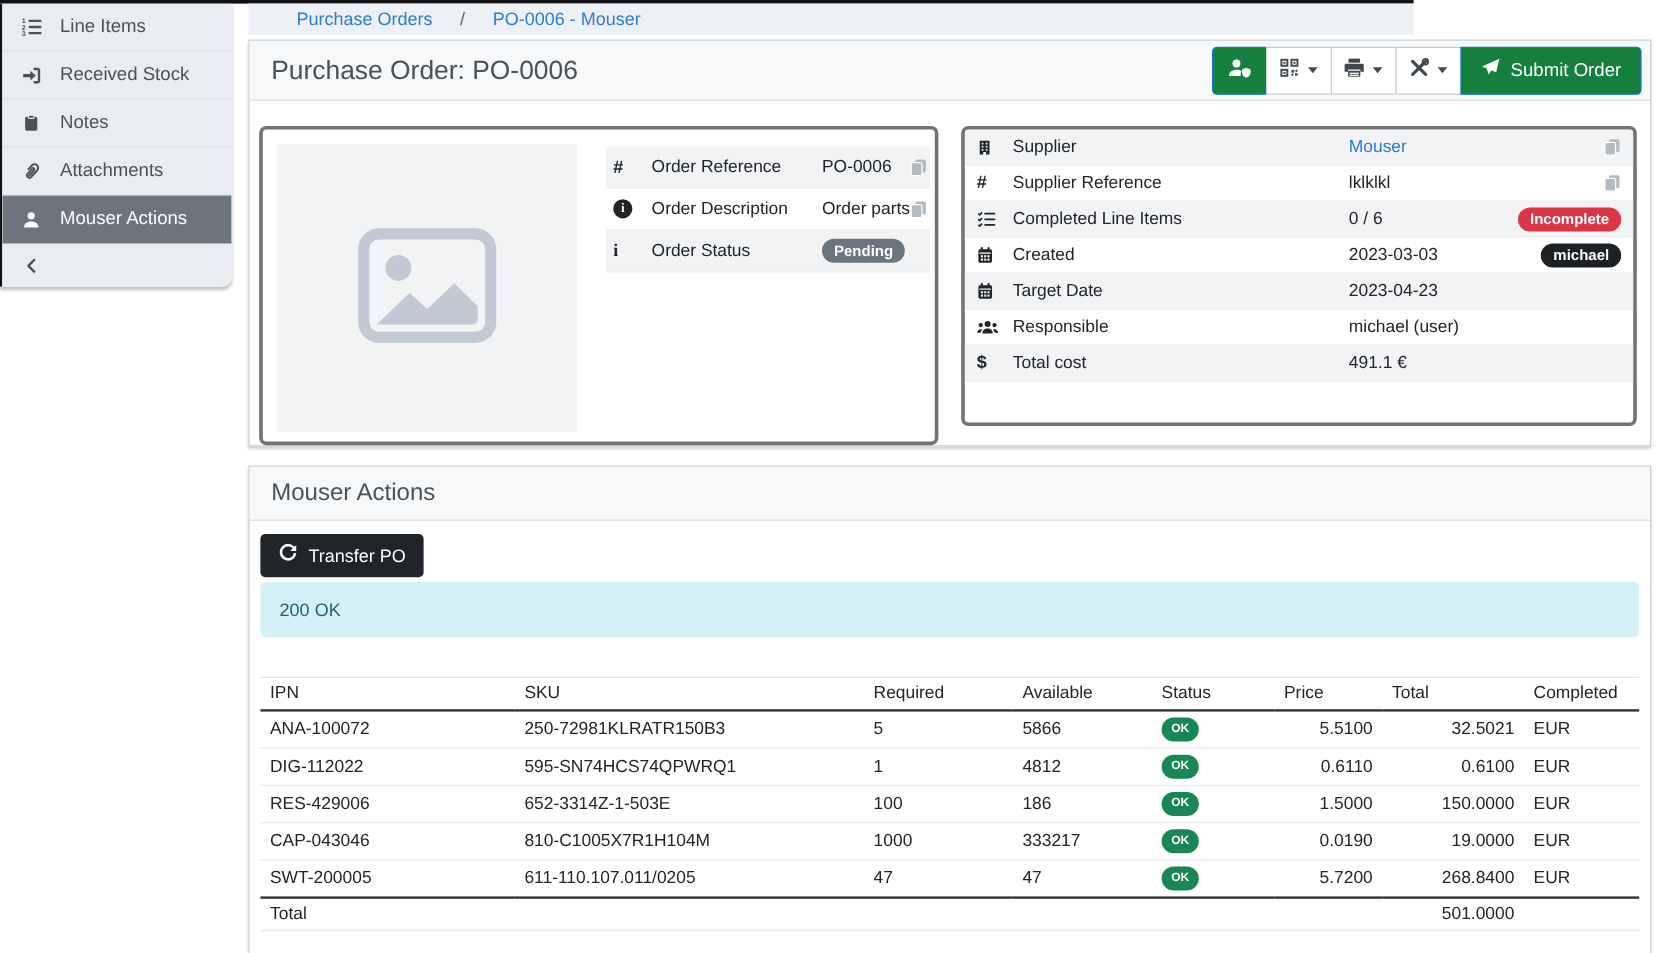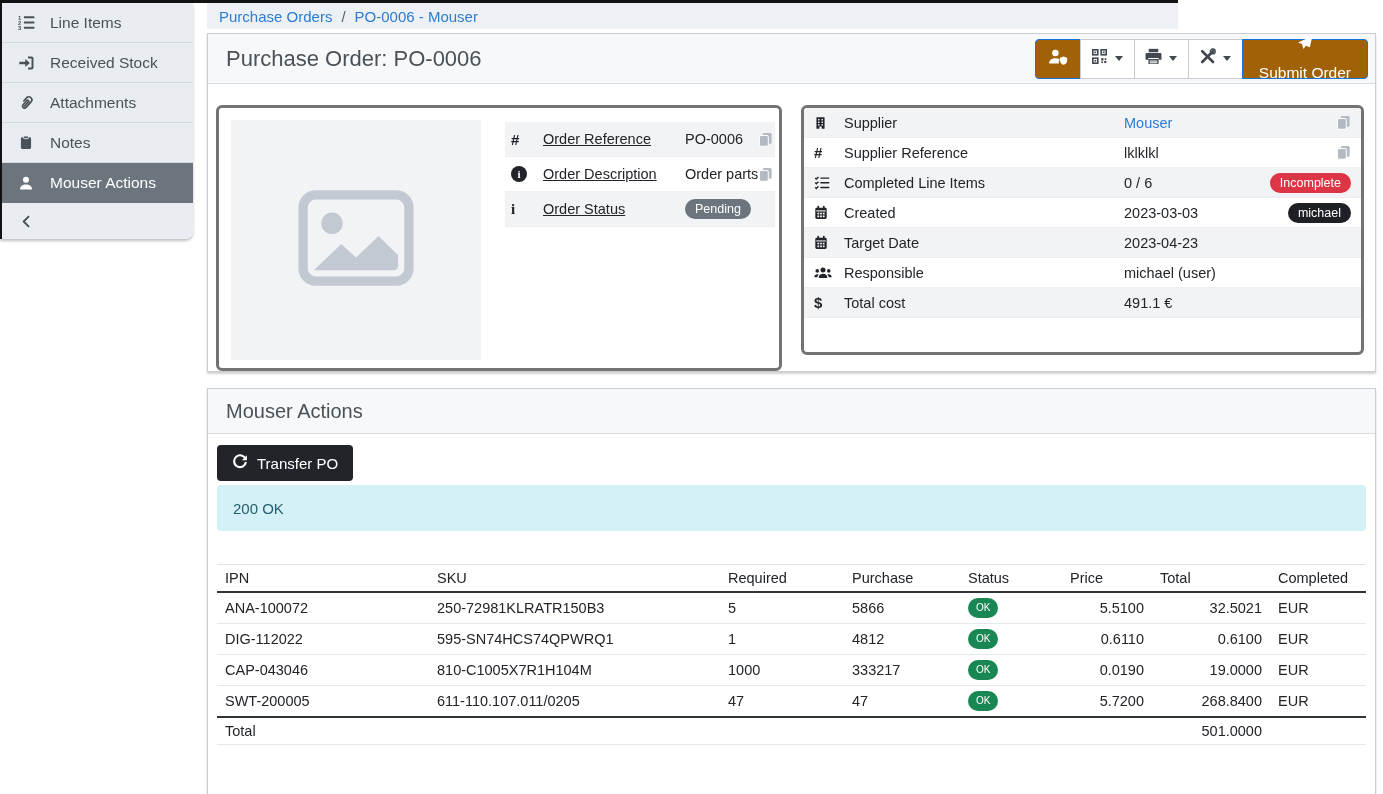--- a/index.html
+++ b/index.html
@@ -14,77 +14,77 @@
     border-radius:0 0 8px 0; overflow:hidden; box-shadow:0 2px 3px rgba(0,0,0,.25); }
   .side-item { height:40px; display:flex; align-items:center; background:#e9edf2;
     border-bottom:1px solid #d3d9df; color:#4a5158; cursor:pointer; font-size:15.5px; }
   .side-item:last-child { border-bottom:none; }
   .side-icon { width:48px; display:flex; justify-content:center; align-items:center; }
   .side-item.active { background:#6c757d; color:#fff; border-bottom-color:#6c757d; }
   .side-item.collapse-item { height:36px; }
 
   
   .breadcrumb-bar { position:absolute; left:207px; top:3px; right:0; height:26px; background:#edf1f6;
-    display:flex; align-items:center; padding-left:12px; font-size:15px; gap:9px; }
+    display:flex; align-items:center; padding-left:40px; font-size:15px; gap:23px; }
   .breadcrumb-bar a { color:#2b7cd3; text-decoration:none; cursor:pointer; }
   .breadcrumb-bar .sep { color:#55606a; }
 
   
   .panel { position:absolute; left:207px; width:1169px; background:#fff;
     border:1px solid #c9ced4; box-shadow:0 2px 2px rgba(0,0,0,.18); }
   .panel-po { top:33px; height:339px; }
   .panel-actions { top:388px; height:470px; }
   .panel-header { height:50px; background:#f6f8f9; border-bottom:1px solid #d8dde2;
     display:flex; align-items:center; padding:0 3px 0 18px; }
   .panel-header .ptitle { font-size:22px; font-weight:normal; color:#4a5157; }
   .panel-actions .panel-header { height:45px; }
   .panel-actions .panel-header .ptitle { font-size:20px; }
 
   
   .btn-row { margin-left:auto; display:flex; height:40px; margin-right:4px; }
   .btn { display:flex; align-items:center; justify-content:center; border:1px solid #c6ccd2;
     background:#fff; color:#41484f; cursor:pointer; font-size:15.5px; font-family:inherit; }
   .btn + .btn { margin-left:-1px; }
-  .btn-blue { background:#a16207; border-color:#1673dd; color:#fff;flex-direction:column; }
+  .btn-blue { background:#15803d; border-color:#1673dd; color:#fff; }
   .btn-admin { width:46px; border-radius:4px 0 0 4px; }
   .btn-icon { width:55px; gap:7px; }
   .btn-submit { padding:0 16px; gap:9px; border-radius:0 4px 4px 0; }
   .caret { width:0; height:0; border-left:4.5px solid transparent; border-right:4.5px solid transparent;
     border-top:5px solid currentColor; }
 
   
   .panel-body { padding:8px; display:flex; align-items:flex-start; gap:19px; }
   .card { border:3px solid #737373; border-radius:6px; background:#fff;margin-top:13px; }
   .card-order { width:566px; height:266px; display:flex; padding:12px; gap:24px; }
   .img-box { width:250px; height:240px; background:#f2f3f5; display:flex;
     align-items:center; justify-content:center; color:#c3c9d2; flex:none; }
   .order-details { flex:1; padding-top:2px; }
   .drow { display:flex; align-items:center; font-size:14.5px; border-bottom:1px solid #eceef1; }
   .drow.striped { background:#f1f3f5; }
   .card-order .drow { height:35px; padding:0 2px 0 6px; }
   .card-order .dicon { width:32px; }
-  .card-order .dlabel { width:142px;text-decoration:underline; }
+  .card-order .dlabel { width:142px; }
   .card-supplier { width:563px; overflow:hidden; }
   .card-supplier .drow { height:30px; padding:0 10px; }
   .card-supplier .dicon { width:30px; }
   .card-supplier .dlabel { width:280px; }
   .card-supplier .drow.empty { height:34px; border-bottom:none; }
   .dicon { display:flex; align-items:center; color:#212529; }
   .dvalue { white-space:nowrap; }
   .dend { margin-left:auto; display:flex; align-items:center; }
   a.val-link { color:#2b7cd3; text-decoration:none; cursor:pointer; }
   .glyph { font-weight:bold; font-size:15px; }
   .circle-i { width:16px; height:16px; border-radius:50%; background:#212529; color:#fff;
     font-size:11px; font-weight:bold; display:flex; align-items:center; justify-content:center;
     font-family:"Liberation Serif","DejaVu Serif",serif; }
   .copy-btn { color:#b3bac1; background:none; border:none; cursor:pointer; display:flex; padding:0; }
 
   
   .badge { display:inline-block; padding:2px 10px; border-radius:11px; font-size:12.5px;
-    font-weight:normal; color:#fff; line-height:16px; }
+    font-weight:bold; color:#fff; line-height:16px; }
   .badge-pending { background:#6c757d; }
   .badge-incomplete { background:#dc3545; }
   .badge-user { background:#1d2125; }
   .badge-ok { background:#198754; padding:2px 8px; font-size:10px; }
 
   
   .pbody { padding:11px 9px; }
   .btn-dark { display:inline-flex; align-items:center; gap:9px; background:#212529; color:#fff;
     border:none; border-radius:4px; height:36px; padding:0 15px; font-size:15px;
     cursor:pointer; font-family:inherit; }
@@ -128,36 +128,36 @@
             <g fill="currentColor">
               <path d="M0.8 6.7h6V3.9L11.4 8l-4.6 4.1V9.3h-6z"></path>
               <path d="M9.5 1.5H13c1.1 0 2 .9 2 2v9c0 1.1-.9 2-2 2H9.5v-2H13v-9H9.5z"></path>
             </g>
           </svg>
       </span>
       <span class="side-label">Received Stock</span>
     </div>
     <div class="side-item">
       <span class="side-icon">
+        <svg viewBox="0 0 16 16" width="14" height="15">
+            <rect x="2.2" y="2" width="11.6" height="13.4" rx="1.6" fill="currentColor"></rect>
+            <rect x="5.2" y="0.6" width="5.6" height="3" rx="1" fill="currentColor" stroke="#e9edf2" stroke-width="1.1"></rect>
+          </svg>
+      </span>
+      <span class="side-label">Notes</span>
+    </div>
+    <div class="side-item">
+      <span class="side-icon">
         <svg viewBox="0 0 16 16" width="16" height="16">
             <g transform="rotate(42 8 8)">
               <path fill="none" stroke="currentColor" stroke-width="1.7" stroke-linecap="round" d="M5 8V3.8a3 3 0 0 1 6 0v7.4a2 2 0 0 1-4 0V5.6a1 1 0 0 1 2 0v5.6"></path>
             </g>
           </svg>
       </span>
       <span class="side-label">Attachments</span>
-    </div>
-    <div class="side-item">
-      <span class="side-icon">
-        <svg viewBox="0 0 16 16" width="14" height="15">
-            <rect x="2.2" y="2" width="11.6" height="13.4" rx="1.6" fill="currentColor"></rect>
-            <rect x="5.2" y="0.6" width="5.6" height="3" rx="1" fill="currentColor" stroke="#e9edf2" stroke-width="1.1"></rect>
-          </svg>
-      </span>
-      <span class="side-label">Notes</span>
     </div>
     <div class="side-item active">
       <span class="side-icon">
         <svg viewBox="0 0 16 16" width="16" height="16">
             <g fill="currentColor">
               <circle cx="8" cy="4.8" r="3"></circle>
               <path d="M2 14.5c0-3.3 2.7-5 6-5s6 1.7 6 5z"></path>
             </g>
           </svg>
       </span>
@@ -465,21 +465,21 @@
           <col style="width:102px">
             <col style="width:90px">
             <col style="width:118px">
             <col>
         </colgroup>
         <thead>
           <tr>
             <th>IPN</th>
             <th>SKU</th>
             <th>Required</th>
-            <th>Purchase</th>
+            <th>Available</th>
             <th>Status</th>
             <th class="num">Price</th>
             <th class="num">Total</th>
             <th>Completed</th>
           </tr>
         </thead>
         <tbody>
           <tr>
             <td>ANA-100072</td>
             <td>250-72981KLRATR150B3</td>
@@ -494,20 +494,30 @@
             <td>DIG-112022</td>
             <td>595-SN74HCS74QPWRQ1</td>
             <td>1</td>
             <td>4812</td>
             <td><span class="badge badge-ok">OK</span></td>
             <td class="num">0.6110</td>
             <td class="num">0.6100</td>
             <td>EUR</td>
           </tr>
           <tr>
+            <td>RES-429006</td>
+            <td>652-3314Z-1-503E</td>
+            <td>100</td>
+            <td>186</td>
+            <td><span class="badge badge-ok">OK</span></td>
+            <td class="num">1.5000</td>
+            <td class="num">150.0000</td>
+            <td>EUR</td>
+          </tr>
+          <tr>
             <td>CAP-043046</td>
             <td>810-C1005X7R1H104M</td>
             <td>1000</td>
             <td>333217</td>
             <td><span class="badge badge-ok">OK</span></td>
             <td class="num">0.0190</td>
             <td class="num">19.0000</td>
             <td>EUR</td>
           </tr>
           <tr>

